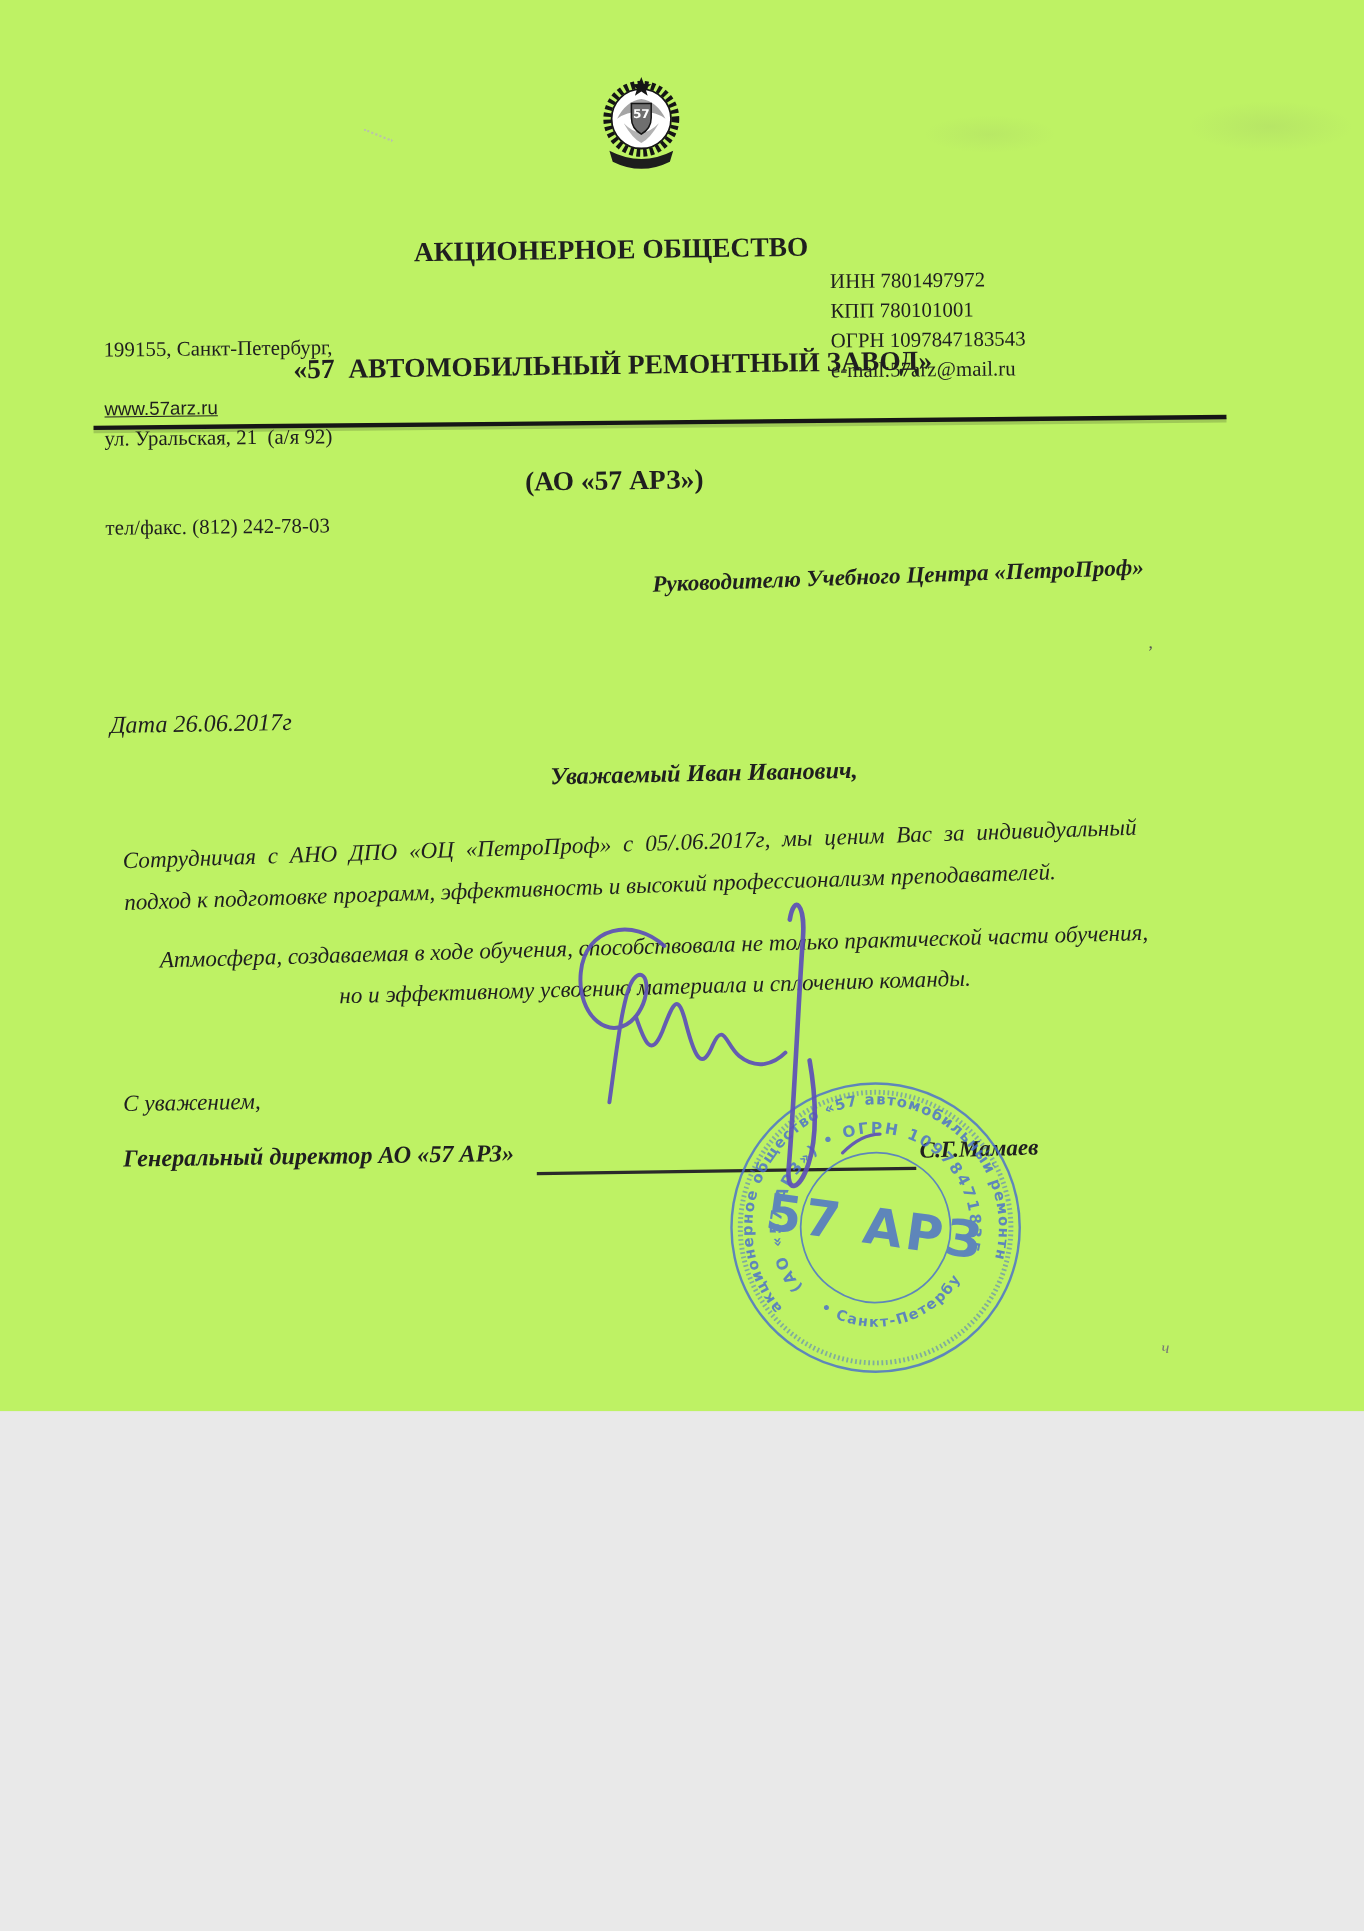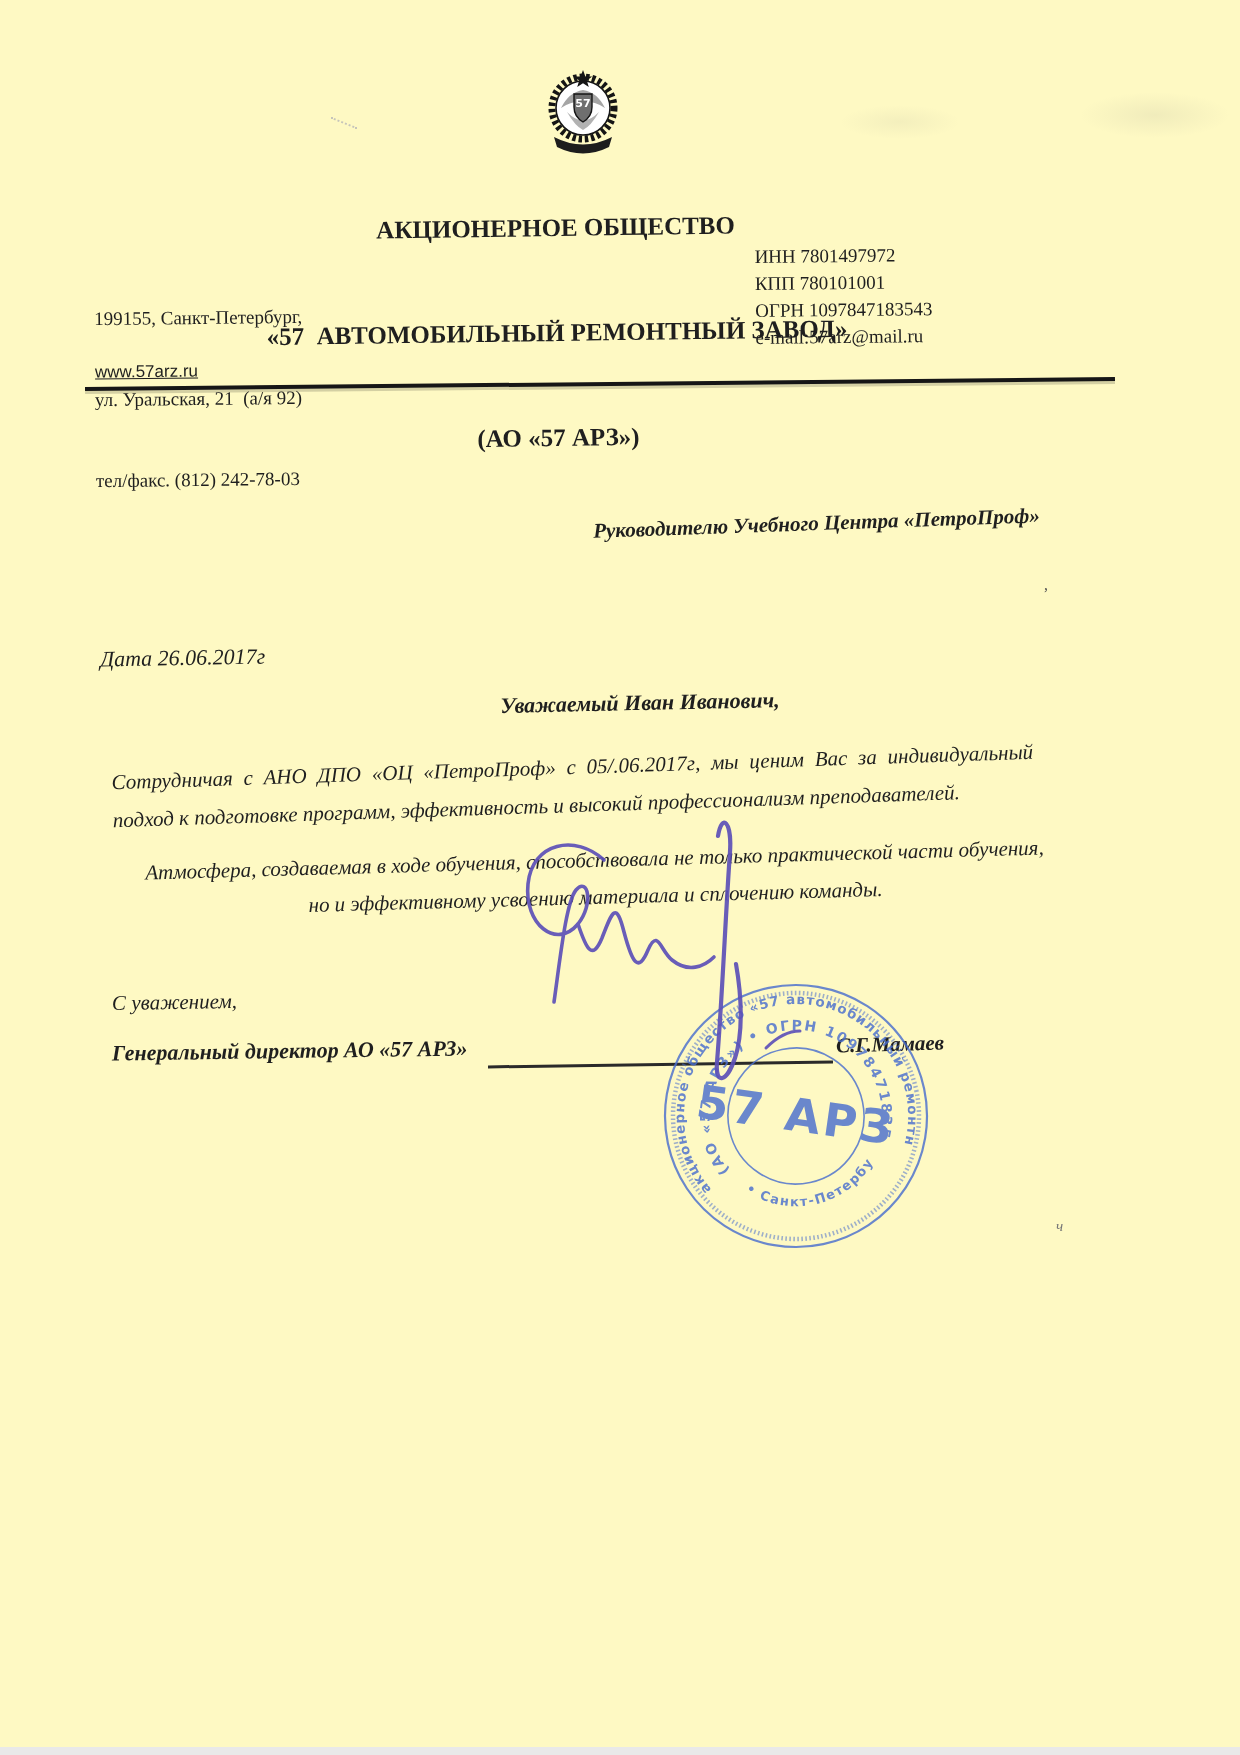--- a/index.html
+++ b/index.html
@@ -1,18 +1,18 @@
 <!DOCTYPE html>
 <html><head>
 <meta charset="utf-8">
 <style>
   html,body{margin:0;padding:0;background:#e9e9e9;}
   .page{
-    position:relative;width:1240px;height:1747px;margin:0 auto;
-    background:#fef9c3;overflow:hidden;
+    position:relative;width:1240px;height:1283px;margin:0 auto;
+    background:#bef264;overflow:hidden;
     font-family:"Liberation Serif","DejaVu Serif",serif;color:#1f1f1f;
   }
   .abs{position:absolute;}
   
   .org-title{left:85px;top:140px;width:944px;text-align:center;font-weight:bold;
     font-size:25px;line-height:35px;transform:rotate(-0.8deg);white-space:pre-wrap;}
   .addr{left:95px;top:250px;font-size:19px;line-height:27px;white-space:pre-wrap;transform:rotate(-0.6deg);}
   .website{left:95px;top:362px;font-size:17px;font-family:"Liberation Sans","DejaVu Sans",sans-serif;
     text-decoration:underline;transform:rotate(-0.6deg);}
   .reqs{left:755px;top:242px;font-size:19px;line-height:27px;transform:rotate(-0.6deg);}

